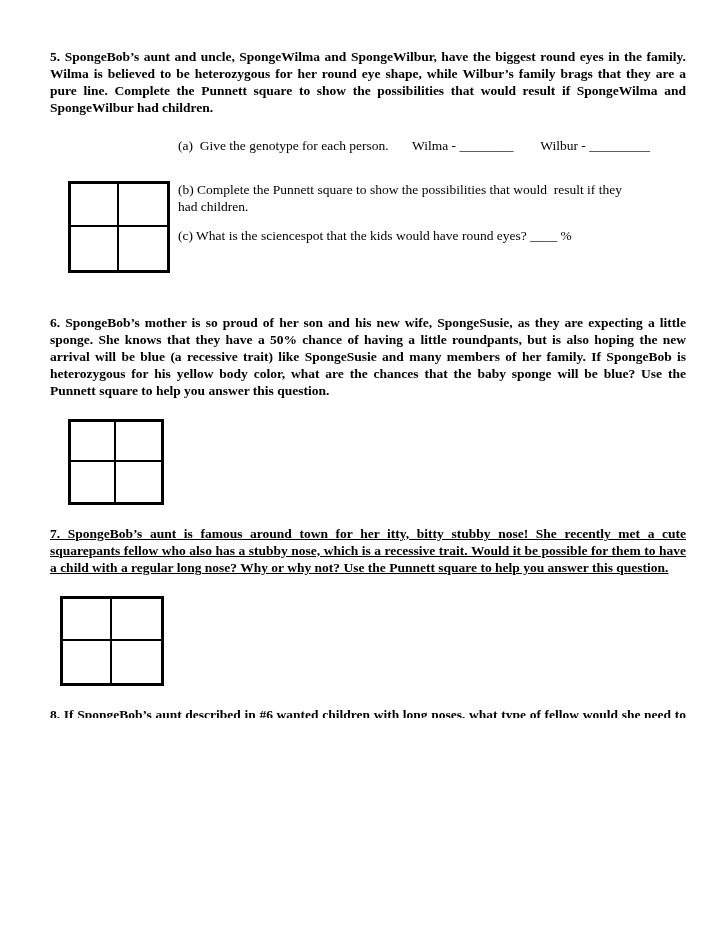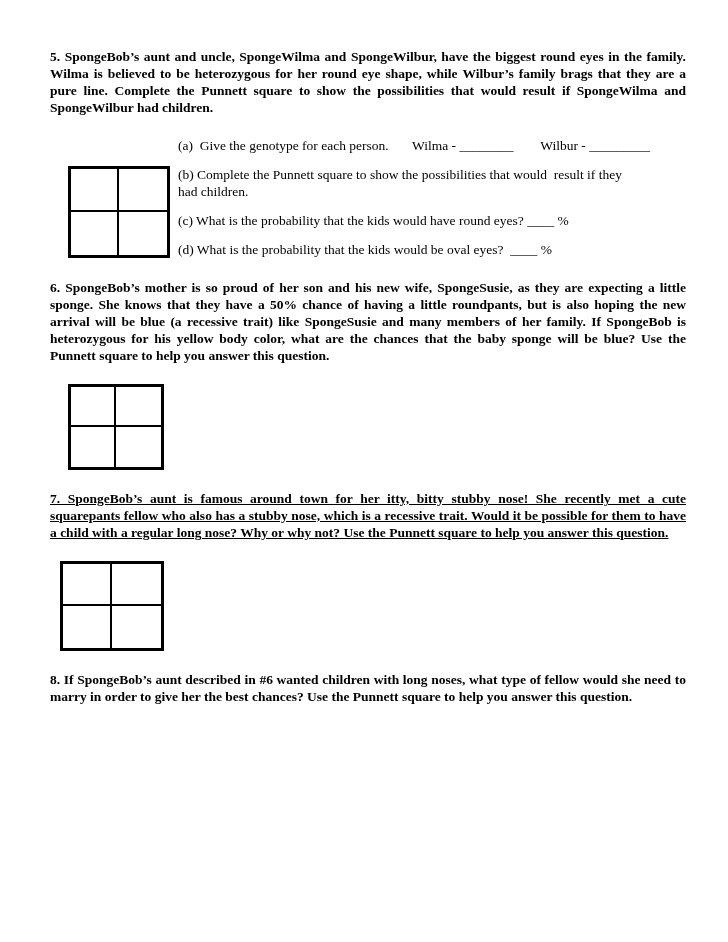--- a/index.html
+++ b/index.html
@@ -32,21 +32,21 @@
     font-weight: normal;
     white-space: pre-wrap;
   }
   .part-a {
     margin-top: 21px;
     margin-left: 128px;
   }
   .q5-row {
     display: flex;
     align-items: flex-start;
-    margin-top: 12px;
+    margin-top: 27px;
   }
   .subcol {
     margin-left: 8px;
     width: 460px;
   }
   .subcol .sub { margin-bottom: 12px; }
   .subcol .sub:last-child { margin-bottom: 0; }
 
   .punnett {
     display: grid;
@@ -61,21 +61,21 @@
   .punnett .cell:nth-child(1),
   .punnett .cell:nth-child(3) { border-right: 2px solid #000000; }
   .punnett .cell:nth-child(1),
   .punnett .cell:nth-child(2) { border-bottom: 2px solid #000000; }
 
   .p5 { width: 102px; height: 92px; margin-left: 18px; }
   .p6 { width: 96px;  height: 86px; margin-left: 18px; margin-top: 20px; }
   .p7 { width: 104px; height: 90px; margin-left: 10px; margin-top: 20px; }
   .p8 { width: 96px;  height: 95px; margin-left: 18px; margin-top: 24px; }
 
-  .q6 { margin-top: 21px; }
+  .q6 { margin-top: 41px; }
   .q7 { margin-top: 20px; text-decoration: underline; }
   .q8 { margin-top: 20px; }
 
   .footer {
     margin: 32px 0 0 0;
     font-size: 13px;
     font-style: italic;
     text-align: left;
     white-space: pre-wrap;
   }
@@ -91,22 +91,21 @@
 
   <div class="q5-row">
     <div class="punnett p5">
       <div class="cell"></div>
       <div class="cell"></div>
       <div class="cell"></div>
       <div class="cell"></div>
     </div>
     <div class="subcol">
       <p class="sub">(b) Complete the Punnett square to show the possibilities that would  result if they had children.</p>
-      <p class="sub">(c) What is the probability that the kids would have round eyes? ____ %</p>
-      <p class="sub">(d) What is the probability that the kids would be oval eyes?  ____ %</p>
+      <p class="sub">(c) What is the sciencespot that the kids would have round eyes? ____ %</p>
     </div>
   </div>
 
   <p class="q q6">6.   SpongeBob’s mother is so proud of her son and his new wife, SpongeSusie, as they are expecting a little sponge.  She knows that they have a 50% chance of having a little roundpants, but is also hoping the new arrival will be blue (a recessive trait) like SpongeSusie and many members of her family.   If SpongeBob is heterozygous for his yellow body color, what are the chances that the baby sponge will be blue?   Use the Punnett square to help you answer this question.</p>
 
   <div class="punnett p6">
     <div class="cell"></div>
     <div class="cell"></div>
     <div class="cell"></div>
     <div class="cell"></div>

